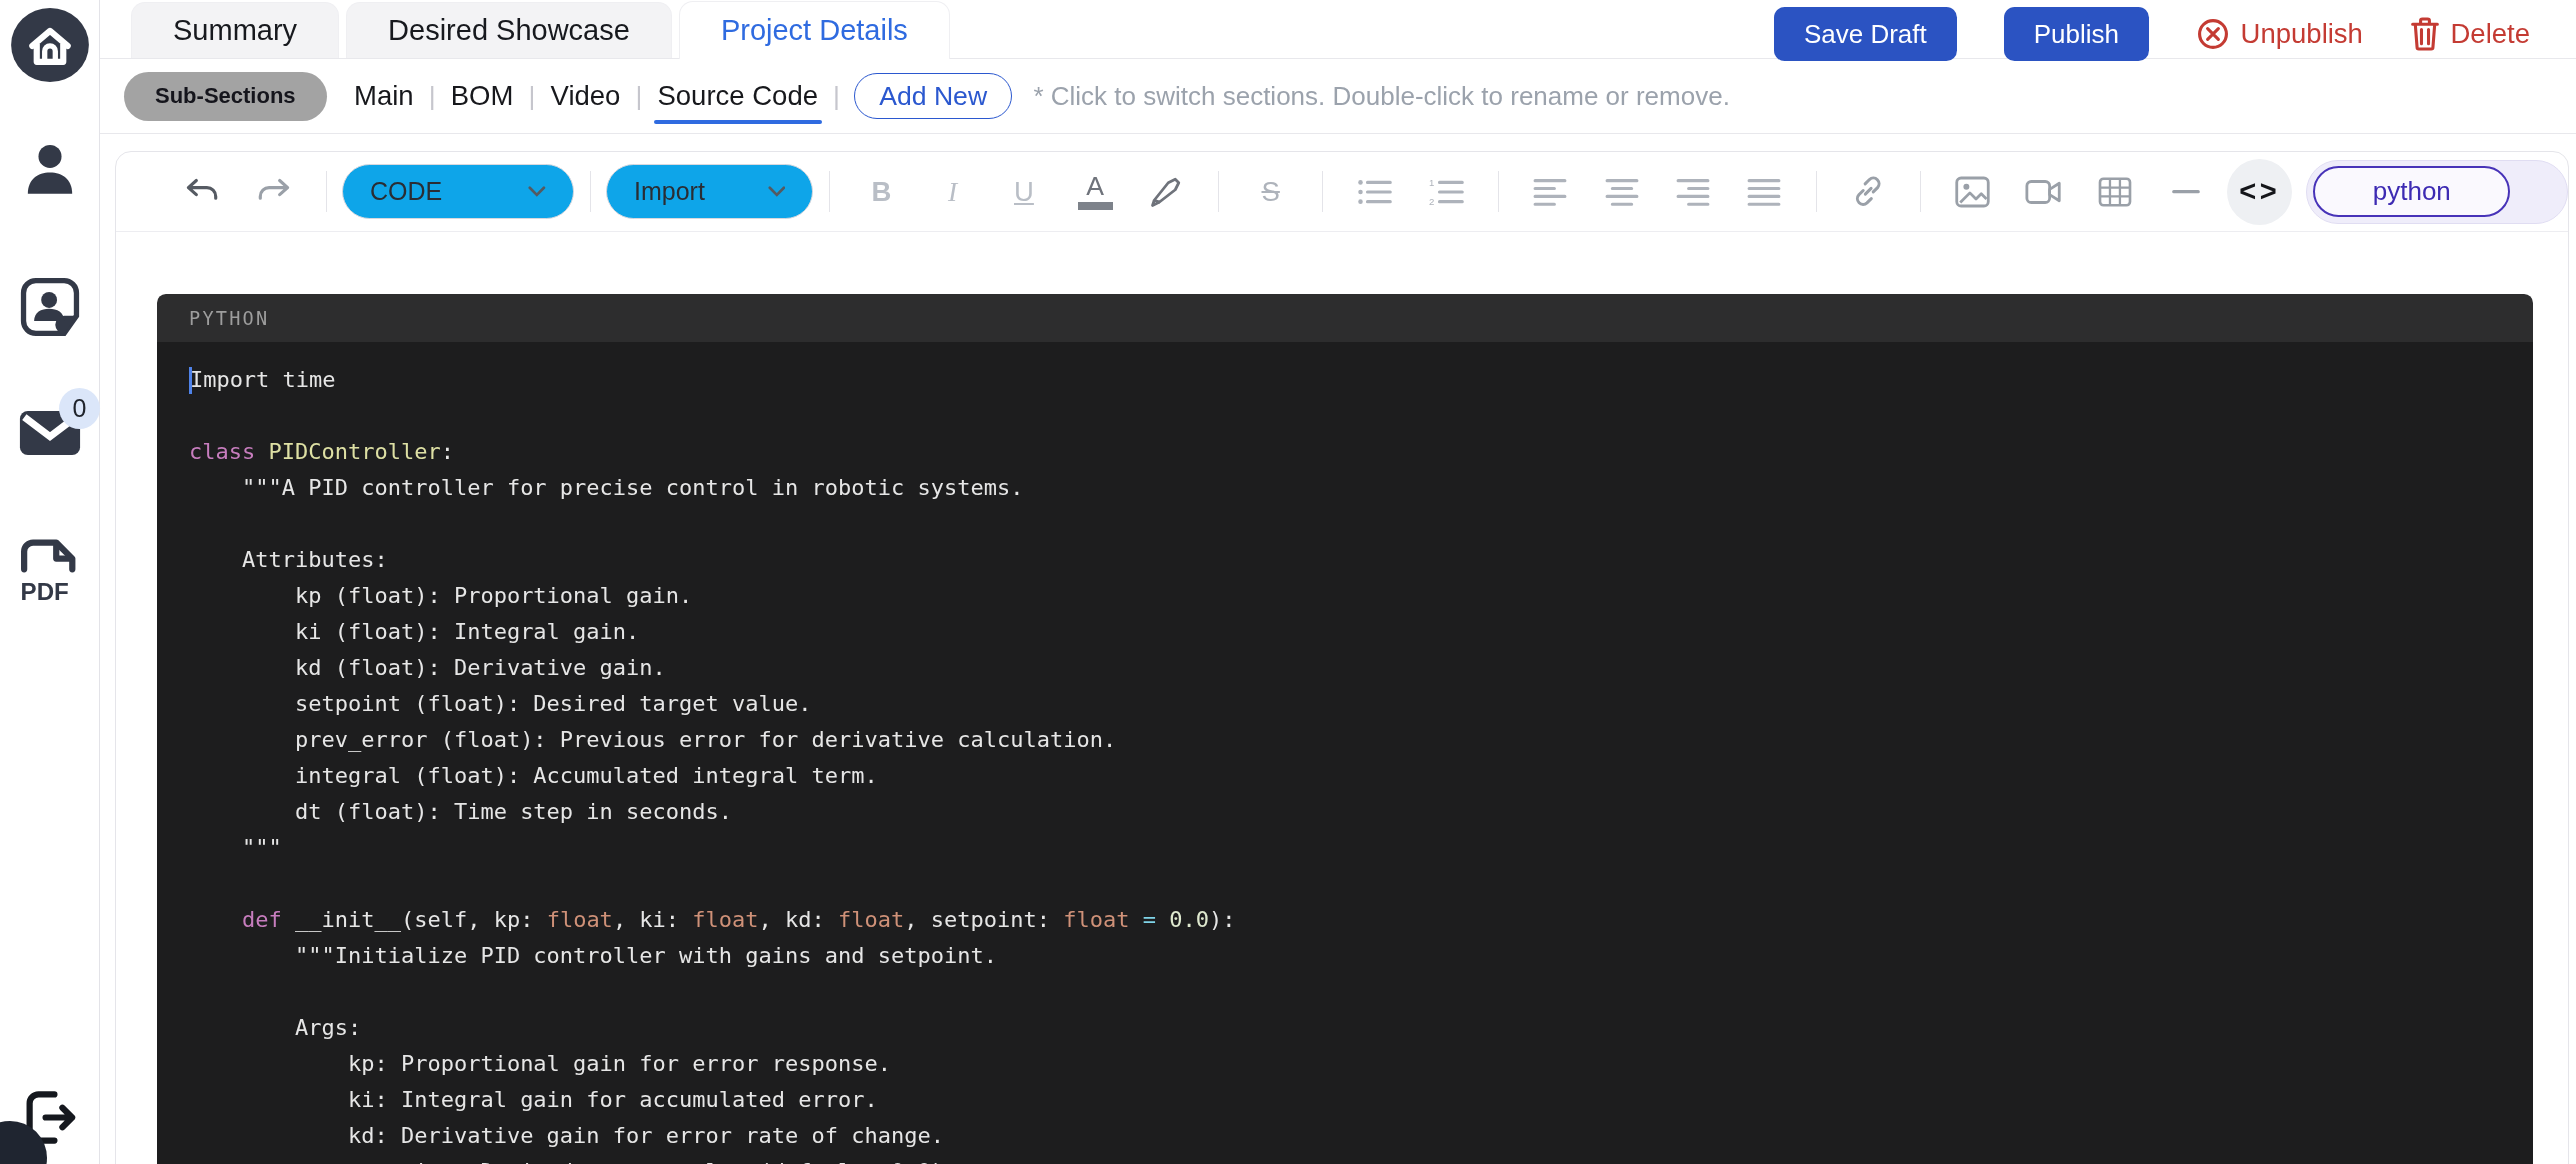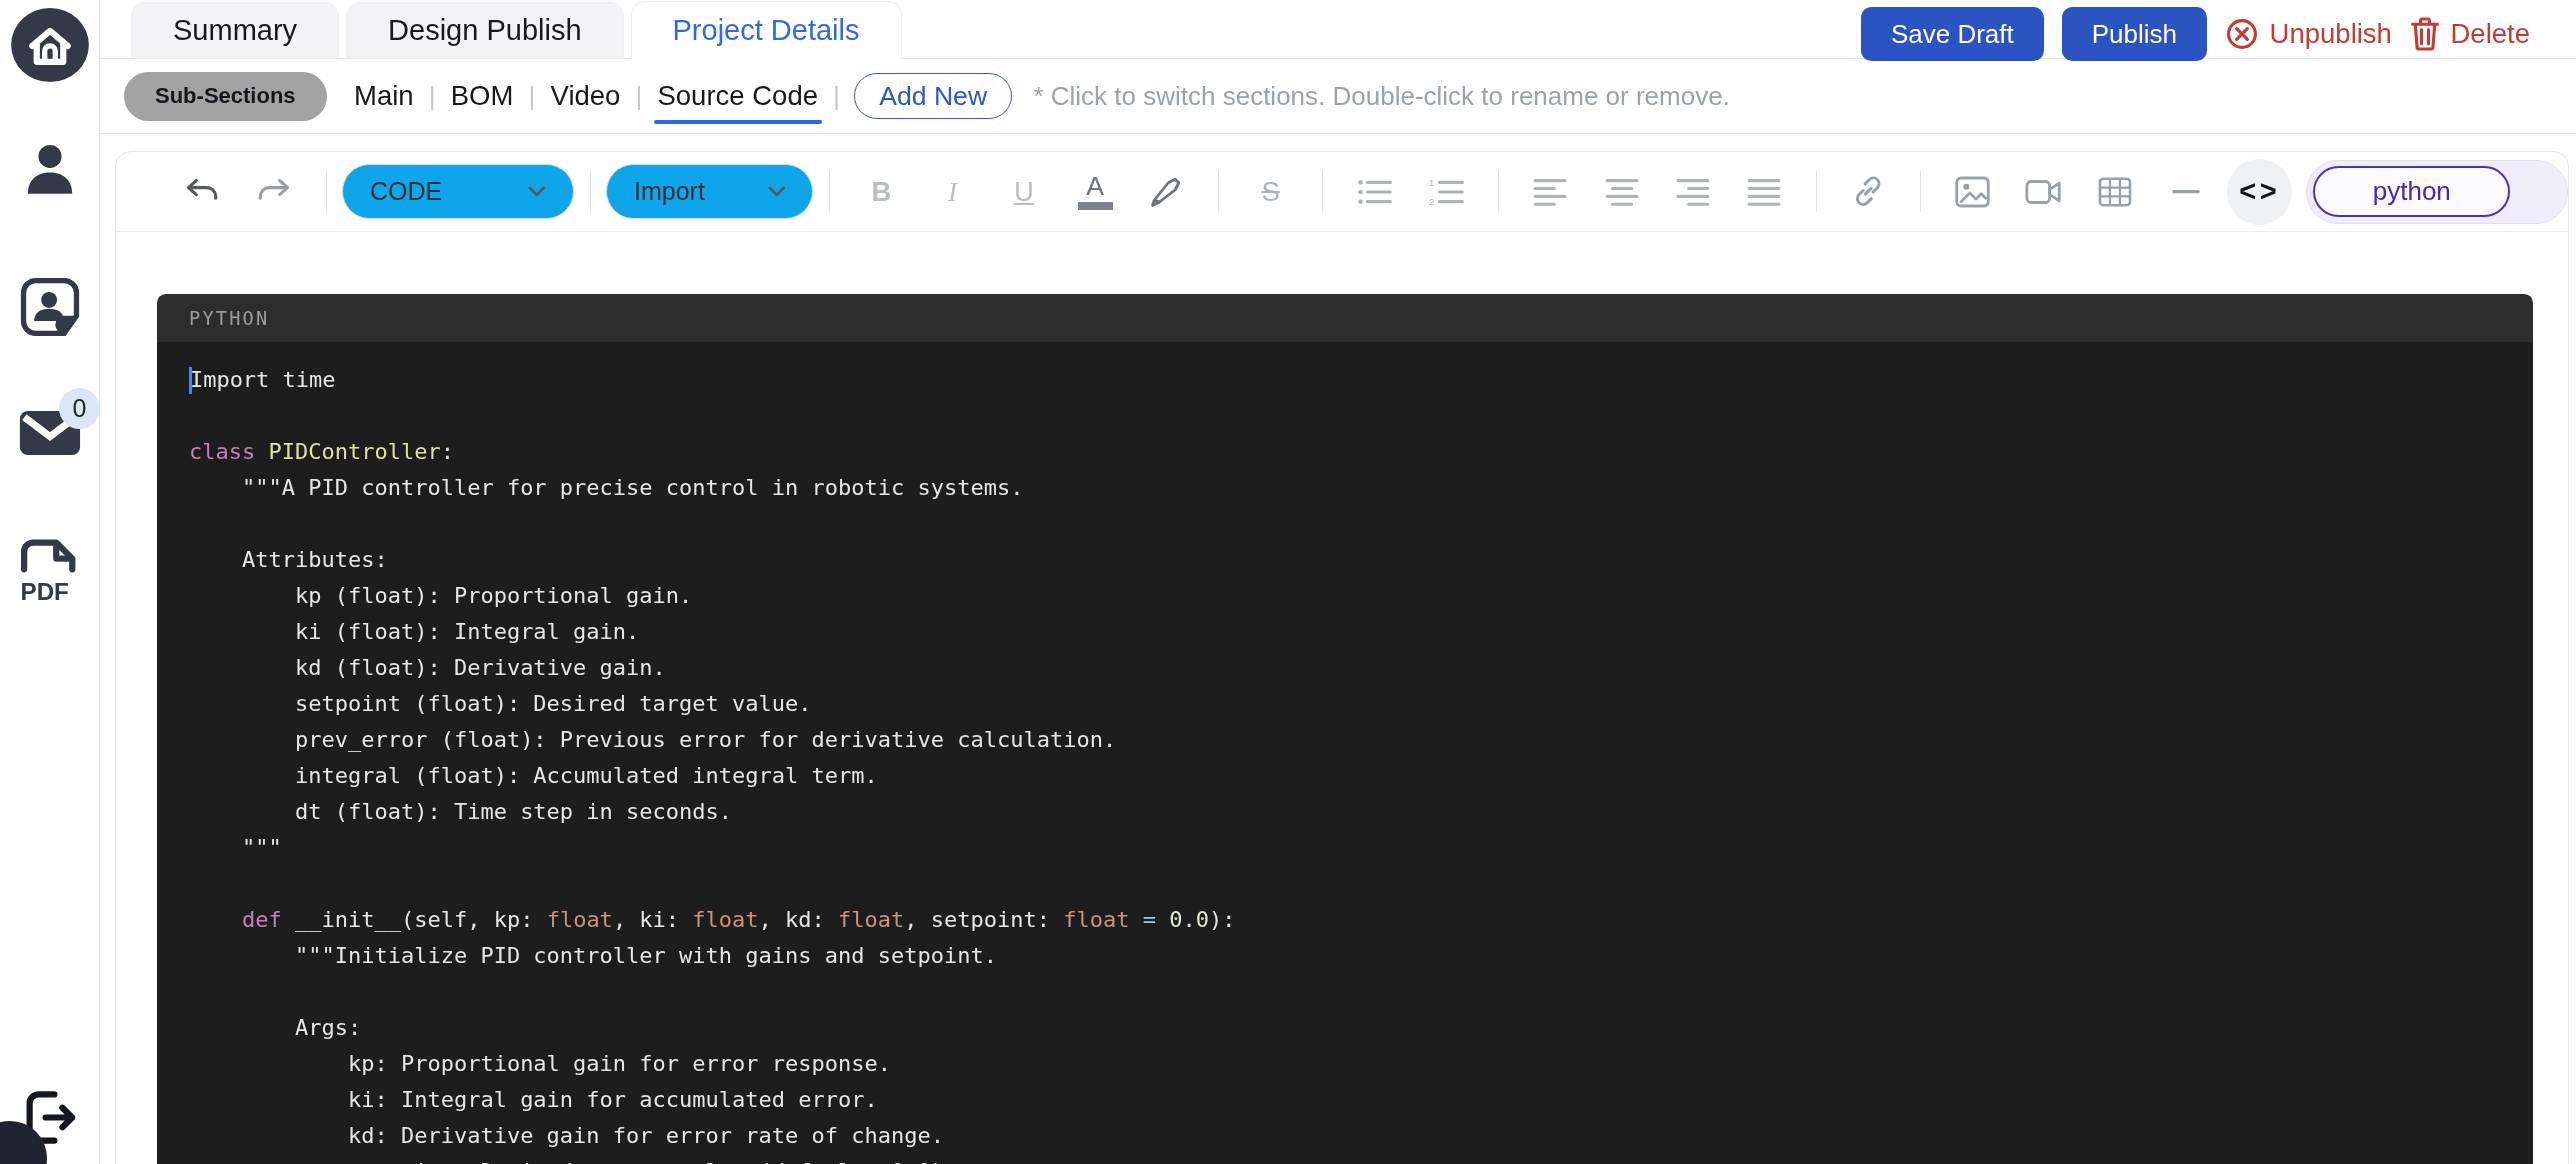--- a/index.html
+++ b/index.html
@@ -22,21 +22,21 @@
 
   
   .tabbar { position:relative; height:59px; border-bottom:0.9px solid #e8e8ec;
             display:flex; align-items:flex-end; padding-left:31px; }
   .tab { height:56px; display:flex; align-items:center; padding:17px 41px;
          background:#f3f3f5; border:0.9px solid #efeff2; border-bottom:none;
          border-radius:14px 14px 0 0; margin-right:7px; font-size:29px; color:#17191e;
          cursor:pointer; }
   .tab.active { background:#fff; color:#2f6be0; position:relative; margin-bottom:-0.9px;
                 height:58px; z-index:2; }
-  .actions { position:absolute; right:46px; top:7px; display:flex; align-items:center; gap:18px; }
+  .actions { position:absolute; right:46px; top:7px; display:flex; align-items:center; gap:47px; }
   .btn-primary { background:#2b53c2; color:#fff; font-size:26px; padding:11.5px 30px;
                  border-radius:10.6px; border:none; cursor:pointer; font-family:inherit; }
   .btn-danger { display:flex; align-items:center; gap:10.6px; color:#c43b33; font-size:27.5px;
                 background:none; border:none; cursor:pointer; font-family:inherit; }
 
   
   .subrow { height:75px; display:flex; align-items:center; border-bottom:0.9px solid #e8e8ec;
             padding-left:24px; }
   .pill-subsections { background:#a3a3a3; border-radius:886px; padding:11.5px 31px;
                       font-weight:bold; font-size:22px; color:#15151c; }
@@ -167,21 +167,21 @@
       </span>
     </div>
 
     <div class="corner-blob"></div>
   </nav>
 
   <div class="main">
 
     <div class="tabbar">
       <div class="tab">Summary</div>
-      <div class="tab">Design Publish</div>
+      <div class="tab">Desired Showcase</div>
       <div class="tab active">Project Details</div>
 
       <div class="actions">
         <button class="btn-primary">Save Draft</button>
         <button class="btn-primary">Publish</button>
         <button class="btn-danger">
           <span>
             <svg width="34" height="34" viewBox="0 0 38 38">
               <circle cx="19" cy="19" r="15" fill="none" stroke="#c43b33" stroke-width="3.5"></circle>
               <path d="M13 13 L25 25 M25 13 L13 25" stroke="#c43b33" stroke-width="3.5" stroke-linecap="round"></path>

